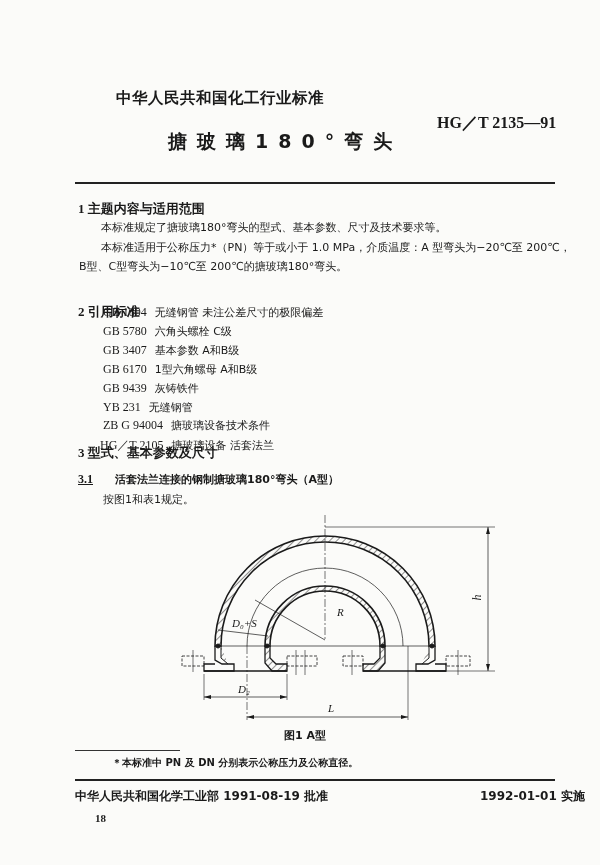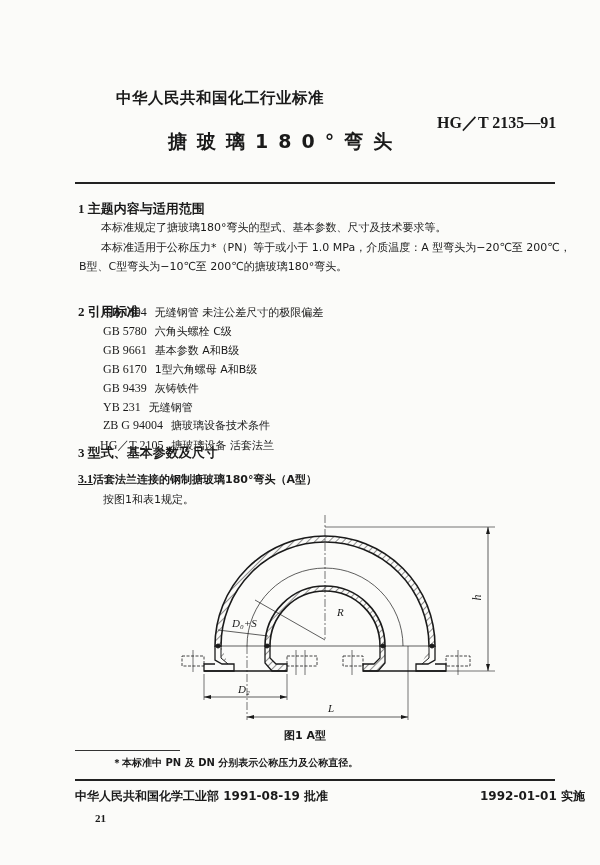--- a/index.html
+++ b/index.html
@@ -21,21 +21,21 @@
   .sec1 { left:78px; top:200px; }
   .p1 { left:101px; top:220px; }
   .p2 { left:101px; top:240px; }
   .p3 { left:79px; top:259px; }
   .sec2 { left:78px; top:283px;margin-top:20px; }
   .refs { left:103px; top:305px; }
   .ref { position:absolute; left:0; font-size:11px; font-family:"DejaVu Sans", sans-serif; white-space:nowrap; }
   .ref .code { display:inline-block; font-family:"Liberation Serif", serif; font-size:12px; margin-right:8px; }
   .sec3 { left:78px; top:444px; }
   .s31 { left:78px; top:472px; }
-  .s31 .num { font-family:"Liberation Serif", serif; font-weight:bold; font-size:12px; margin-right:0;text-decoration:underline; }
+  .s31 .num { font-family:"Liberation Serif", serif; font-weight:bold; font-size:12px; margin-right:22px;text-decoration:underline; }
   .s31b { left:103px; top:492px; }
   .caption { left:284px; top:728px; font-size:11px; font-weight:bold; font-family:"DejaVu Sans", sans-serif; }
   .note-text { left:112px; top:756px; font-size:10px; font-weight:bold; font-family:"DejaVu Sans", sans-serif; }
   .approve { left:75px; top:788px; font-size:12px; font-weight:bold; font-family:"DejaVu Sans", sans-serif; }
   .implement { left:480px; top:788px; font-size:12px; font-weight:bold; font-family:"DejaVu Sans", sans-serif; }
   .pageno { left:95px; top:812px; font-size:11px; font-weight:bold; font-family:"Liberation Serif", serif; }
   svg.fig { position:absolute; left:0; top:0; }
 </style>
 </head>
 <body>
@@ -48,21 +48,21 @@
 
 <div class="abs h1 sec1">1  主题内容与适用范围</div>
 <div class="abs p p1">本标准规定了搪玻璃180°弯头的型式、基本参数、尺寸及技术要求等。</div>
 <div class="abs p p2">本标准适用于公称压力*（PN）等于或小于 1.0 MPa，介质温度：A 型弯头为−20℃至 200℃，</div>
 <div class="abs p p3">B型、C型弯头为−10℃至 200℃的搪玻璃180°弯头。</div>
 
 <div class="abs h1 sec2">2  引用标准</div>
 <div class="abs refs">
   <div class="ref" style="top:0px"><span class="code">GB 1804</span><span>无缝钢管  未注公差尺寸的极限偏差</span></div>
   <div class="ref" style="top:19px"><span class="code">GB 5780</span><span>六角头螺栓  C级</span></div>
-  <div class="ref" style="top:38px"><span class="code">GB 9661</span><span>基本参数  A和B级</span></div>
+  <div class="ref" style="top:38px"><span class="code">GB 3407</span><span>基本参数  A和B级</span></div>
   <div class="ref" style="top:57px"><span class="code">GB 6170</span><span>1型六角螺母  A和B级</span></div>
   <div class="ref" style="top:76px"><span class="code">GB 9439</span><span>灰铸铁件</span></div>
   <div class="ref" style="top:95px"><span class="code">YB 231</span><span>无缝钢管</span></div>
   <div class="ref" style="top:113px"><span class="code">ZB G 94004</span><span>搪玻璃设备技术条件</span></div>
   <div class="ref" style="top:132px; left:-3px"><span class="code">HG／T 2105</span><span>搪玻璃设备  活套法兰</span></div>
 </div>
 
 <div class="abs h1 sec3">3  型式、基本参数及尺寸</div>
 <div class="abs p s31"><span class="num">3.1</span><span style="font-weight:bold">活套法兰连接的钢制搪玻璃180°弯头（A型）</span></div>
 <div class="abs p s31b">按图1和表1规定。</div>
@@ -146,13 +146,13 @@
 <div class="abs" style="left:474px;top:590px;font-size:12px;font-style:italic;font-family:'Liberation Serif',serif;transform:rotate(-90deg);">h</div>
 
 <div class="abs caption">图1  A型</div>
 
 <div class="rule note"></div>
 <div class="abs note-text">＊本标准中 PN 及 DN 分别表示公称压力及公称直径。</div>
 
 <div class="rule foot"></div>
 <div class="abs approve">中华人民共和国化学工业部 1991-08-19 批准</div>
 <div class="abs implement">1992-01-01 实施</div>
-<div class="abs pageno">21</div>
+<div class="abs pageno">18</div>
 
 </body></html>

